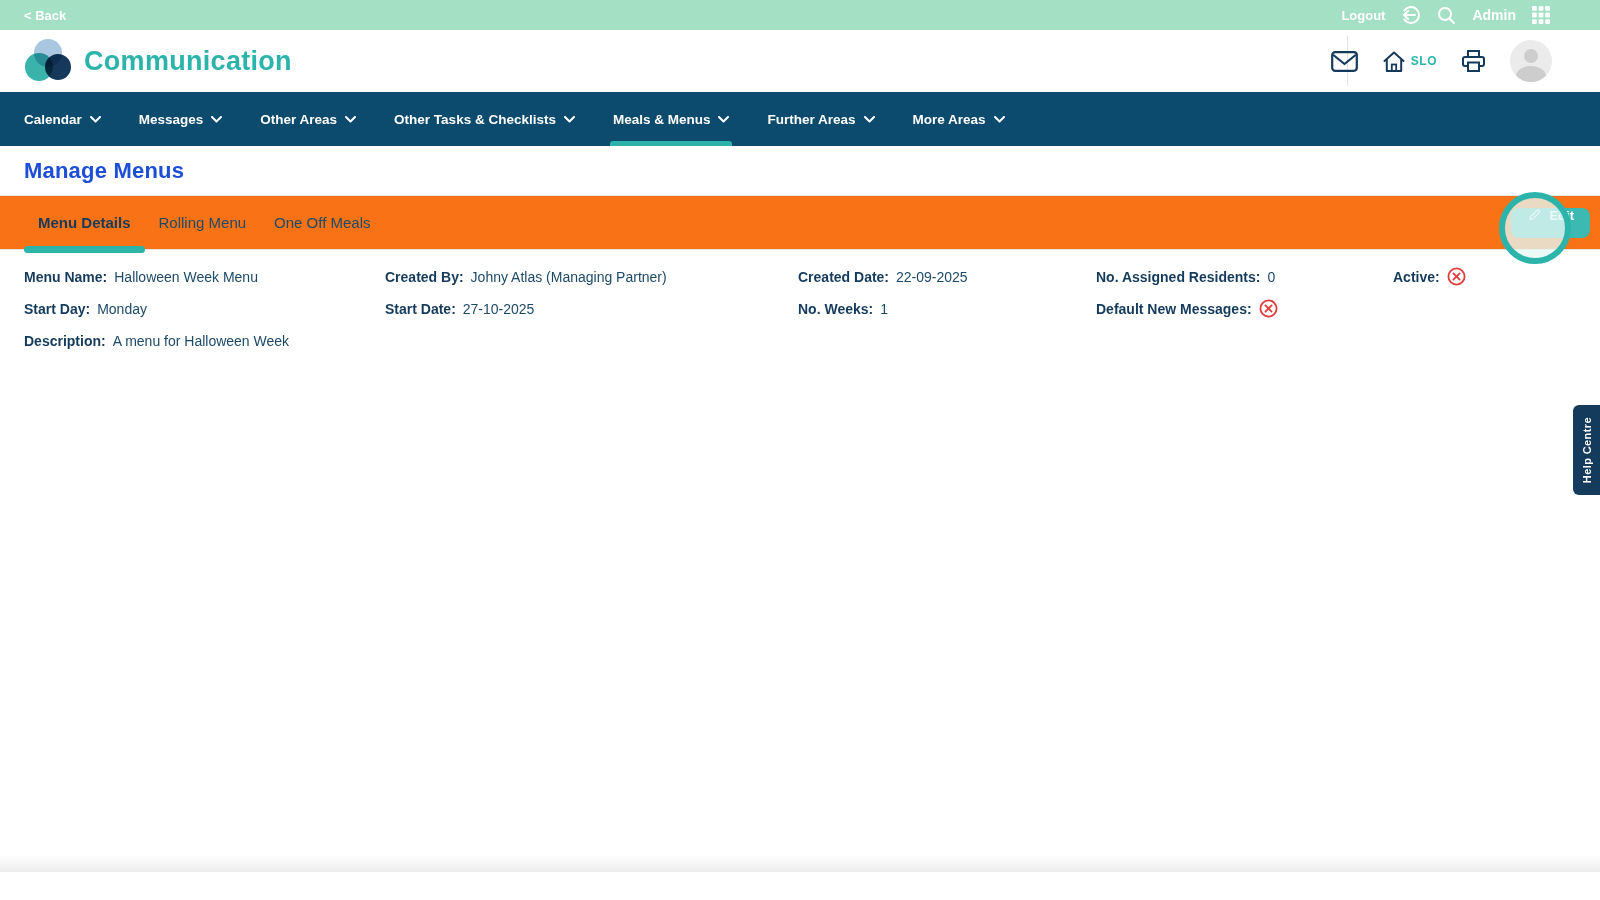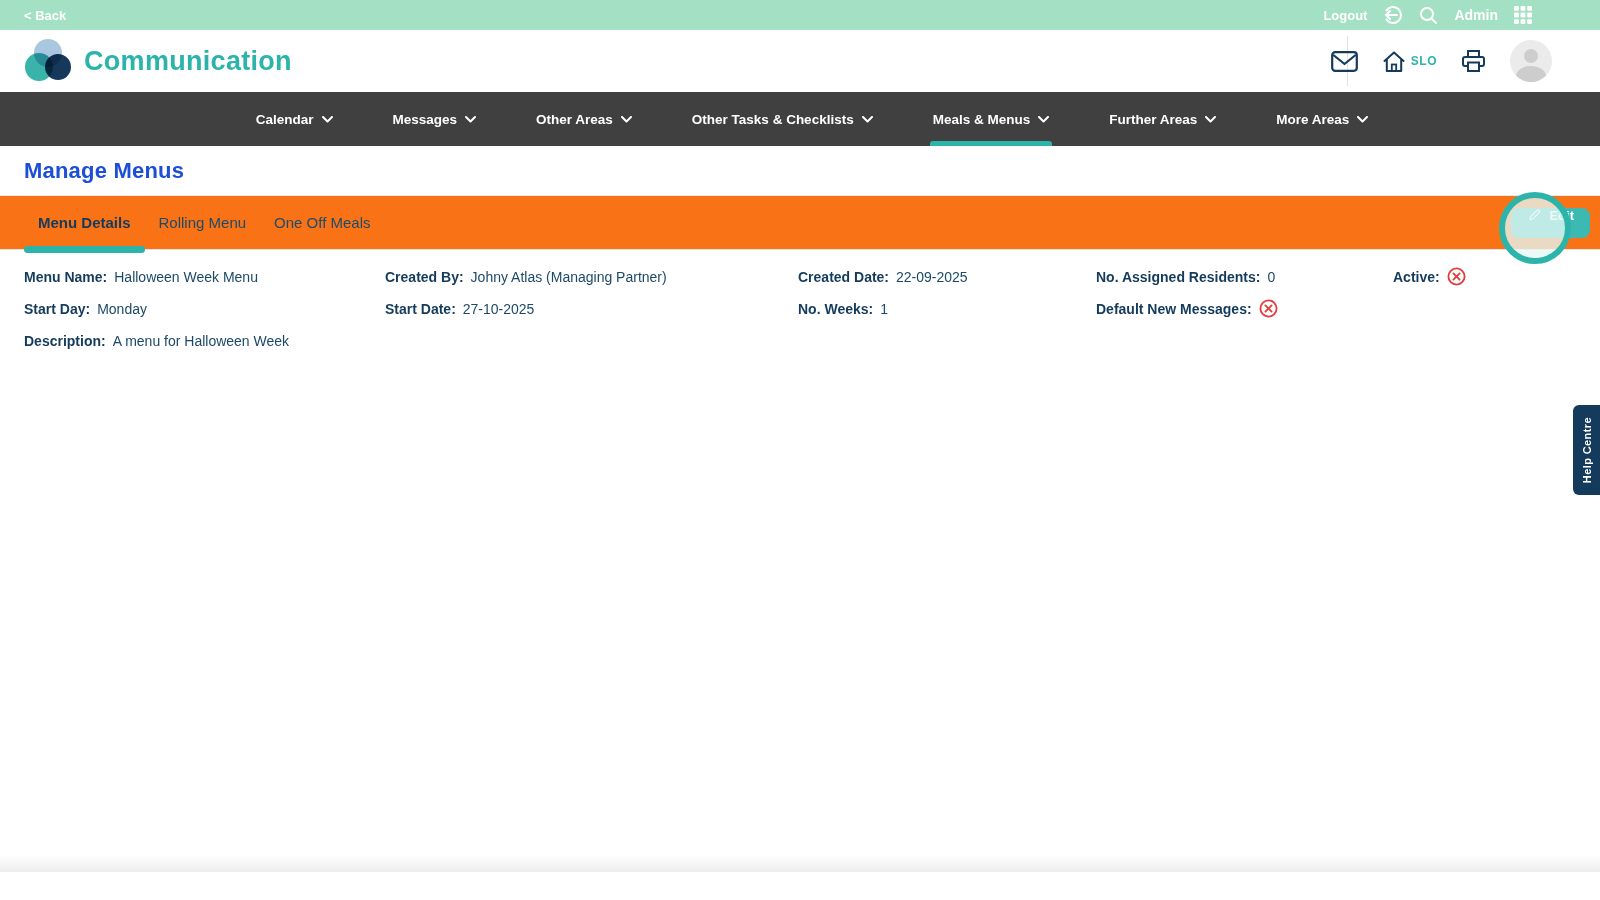--- a/index.html
+++ b/index.html
@@ -3,21 +3,21 @@
 <meta charset="utf-8">
 <style>
   * { margin:0; padding:0; box-sizing:border-box; }
   html,body { width:1600px; height:900px; }
   body { font-family:"Liberation Sans", sans-serif; background:#fff; overflow:hidden; }
   .page { position:relative; width:1600px; height:872px; background:#fff; overflow:hidden; }
 
   
   .topbar { height:30px; background:#a4e1c4; display:flex; align-items:center; justify-content:space-between; }
   .topbar .back { margin-left:24px; color:#fff; font-size:13px; font-weight:700; cursor:pointer; }
-  .topbar .right { display:flex; align-items:center; gap:16px; margin-right:68px; }
+  .topbar .right { display:flex; align-items:center; gap:16px; margin-right:50px; }
   .topbar .txt { color:#fff; font-size:13px; font-weight:700; cursor:pointer; }
   .topbar .txt.admin { font-size:14px; }
   .tb-icon { display:flex; align-items:center; cursor:pointer; }
 
   
   .header { height:62px; background:#fff; display:flex; align-items:center; position:relative; }
   .logo { position:relative; width:48px; height:48px; margin-left:24px; flex:0 0 auto; }
   .logo .c { position:absolute; border-radius:50%; mix-blend-mode:multiply; }
   .logo .c1 { width:28px; height:28px; left:10px; top:2px;  background:#a9c7e0; }
   .logo .c2 { width:28px; height:28px; left:1px;  top:16px; background:#3ab3ab; }
@@ -25,21 +25,21 @@
   .app-title { margin-left:12px; color:#2cb4ab; font-size:27px; font-weight:700; letter-spacing:0.3px; }
   .header-divider { position:absolute; left:1347px; top:6px; height:50px; width:1px; background:#e3e3e3; }
   .header .hicons { position:absolute; right:48px; top:0; height:62px; display:flex; align-items:center; gap:24px; }
   .home-wrap { display:flex; align-items:center; gap:5px; cursor:pointer; }
   .slo { color:#2cb4ab; font-size:12px; font-weight:700; letter-spacing:0.5px; }
   .avatar { width:42px; height:42px; border-radius:50%; background:#ebebeb; position:relative; overflow:hidden; cursor:pointer; }
   .avatar .head { position:absolute; left:14px; top:9px; width:14px; height:14px; border-radius:50%; background:#cdcdcd; }
   .avatar .body { position:absolute; left:6px; top:26px; width:30px; height:20px; border-radius:50%; background:#cdcdcd; }
 
   
-  .navbar { height:54px; background:#404040; display:flex; align-items:stretch; padding-left:24px; gap:60px;justify-content:center; }
+  .navbar { height:54px; background:#0c4a6e; display:flex; align-items:stretch; padding-left:24px; gap:38px; }
   .nav-item { position:relative; display:flex; align-items:center; gap:8px; color:#fff; font-size:13.5px; font-weight:700; cursor:pointer; white-space:nowrap; }
   .nav-item.active::after { content:""; position:absolute; left:-3px; right:-3px; bottom:0; height:5px; background:#2cb4ab; border-radius:3px 3px 0 0; }
 
   
   .title-bar { height:50px; display:flex; align-items:center; padding-left:24px; border-bottom:1px solid #e9e9e9; background:#fff; }
   .page-title { color:#1d4ed8; font-size:22px; font-weight:700; letter-spacing:0.2px; }
 
   
   .tab-bar { position:relative; height:54px; display:flex; align-items:stretch; padding-left:38px; gap:28px; border-bottom:1px solid #e6e6e6; background:#f97316; }
   .tab { position:relative; display:flex; align-items:center; font-size:15px; color:#1e4a6a; font-weight:400; cursor:pointer; white-space:nowrap; }

